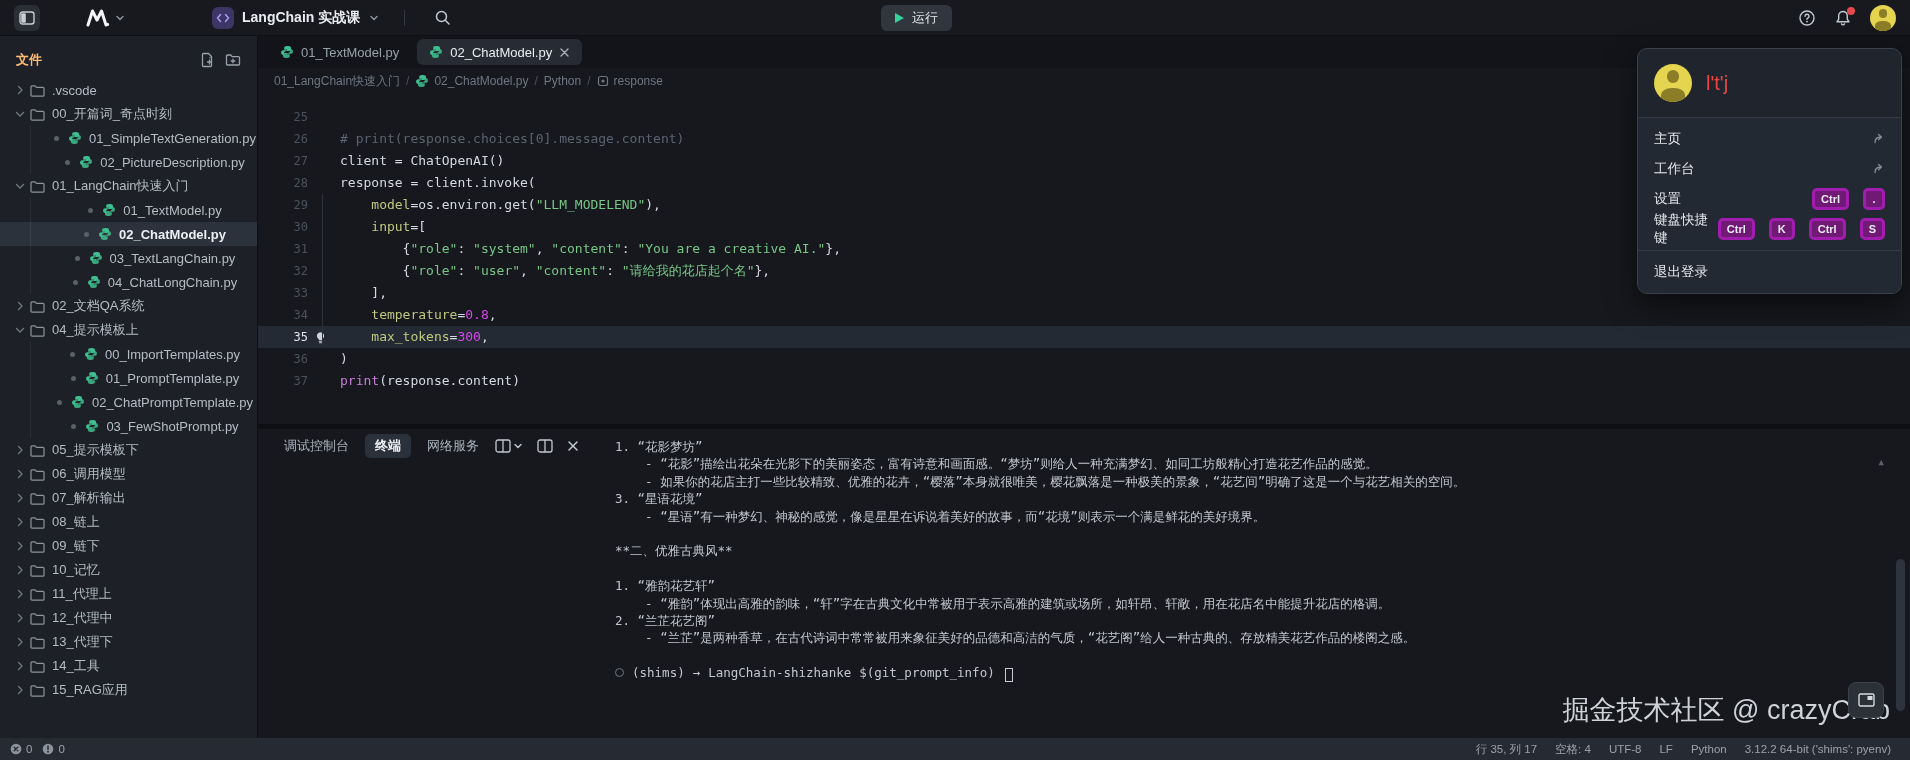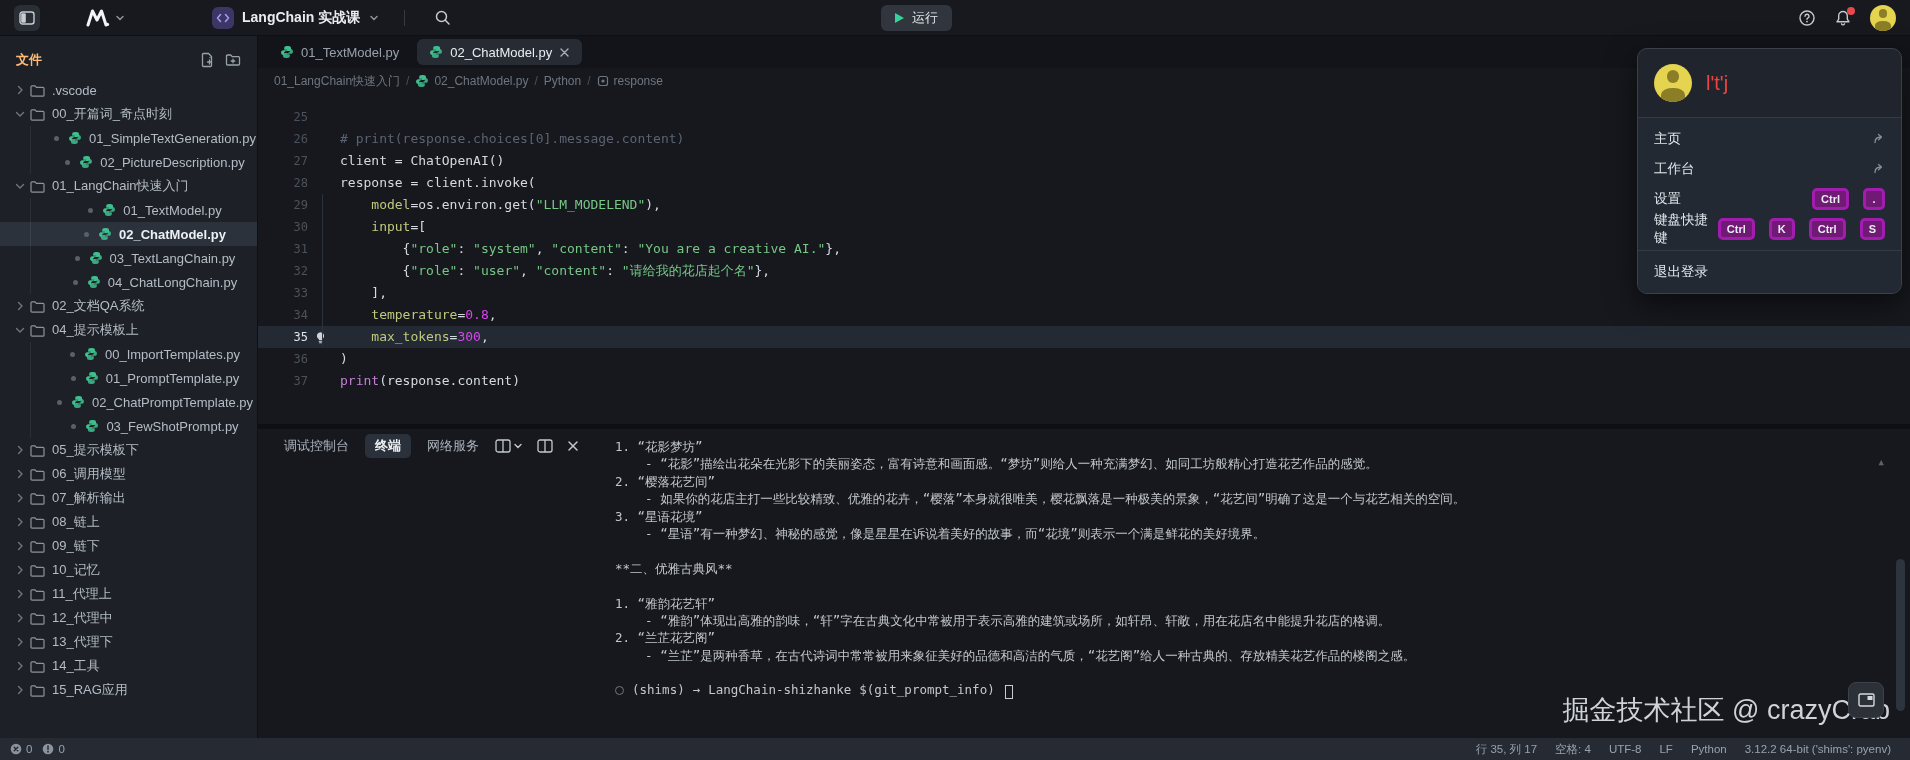--- a/index.html
+++ b/index.html
@@ -662,21 +662,20 @@
                   <path d="M2 2l8 8M10 2L2 10" stroke="#c3c9d1" stroke-width="1.5" stroke-linecap="round"></path>
                 </svg>
               </span>
             </div>
           </div>
         <div class="terminal" id="terminal">
           <span class="t-up">▲</span>
           <span class="t-scrollbar"></span>
         <div class="tline">1. “花影梦坊”</div>
             <div class="tline">    - “花影”描绘出花朵在光影下的美丽姿态，富有诗意和画面感。“梦坊”则给人一种充满梦幻、如同工坊般精心打造花艺作品的感觉。</div>
-            <div class="tline">2. “樱落花艺间”</div>
             <div class="tline">    - 如果你的花店主打一些比较精致、优雅的花卉，“樱落”本身就很唯美，樱花飘落是一种极美的景象，“花艺间”明确了这是一个与花艺相关的空间。</div>
             <div class="tline">3. “星语花境”</div>
             <div class="tline">    - “星语”有一种梦幻、神秘的感觉，像是星星在诉说着美好的故事，而“花境”则表示一个满是鲜花的美好境界。</div>
             <div class="tline">&nbsp;</div>
             <div class="tline">**二、优雅古典风**</div>
             <div class="tline">&nbsp;</div>
             <div class="tline">1. “雅韵花艺轩”</div>
             <div class="tline">    - “雅韵”体现出高雅的韵味，“轩”字在古典文化中常被用于表示高雅的建筑或场所，如轩昂、轩敞，用在花店名中能提升花店的格调。</div>
             <div class="tline">2. “兰芷花艺阁”</div>
             <div class="tline">    - “兰芷”是两种香草，在古代诗词中常常被用来象征美好的品德和高洁的气质，“花艺阁”给人一种古典的、存放精美花艺作品的楼阁之感。</div>

